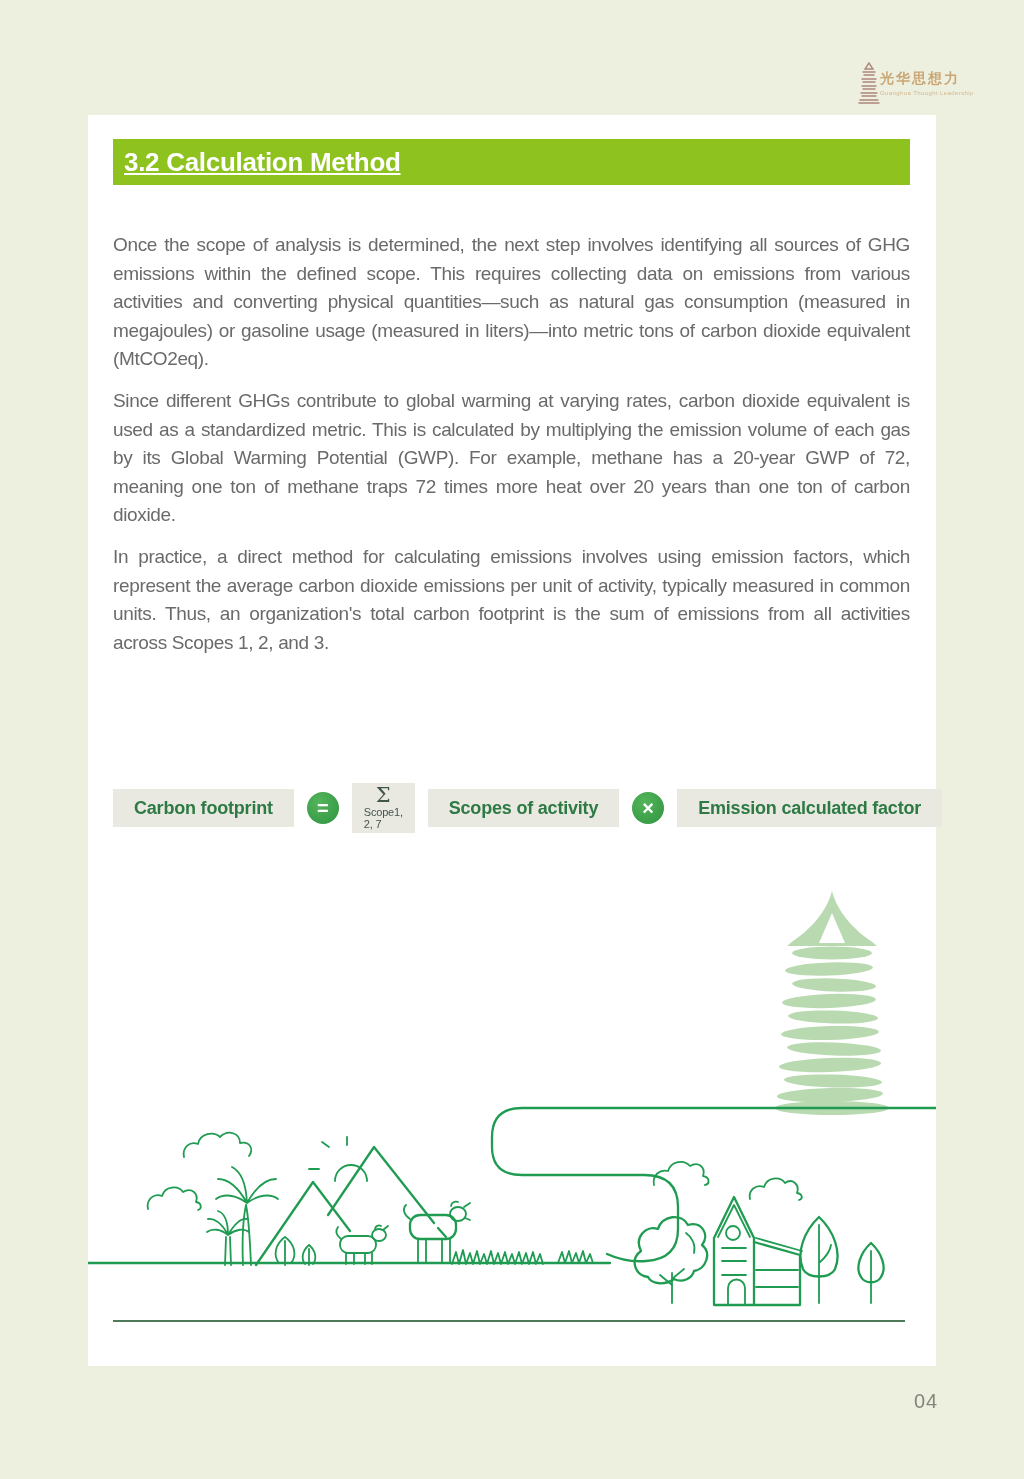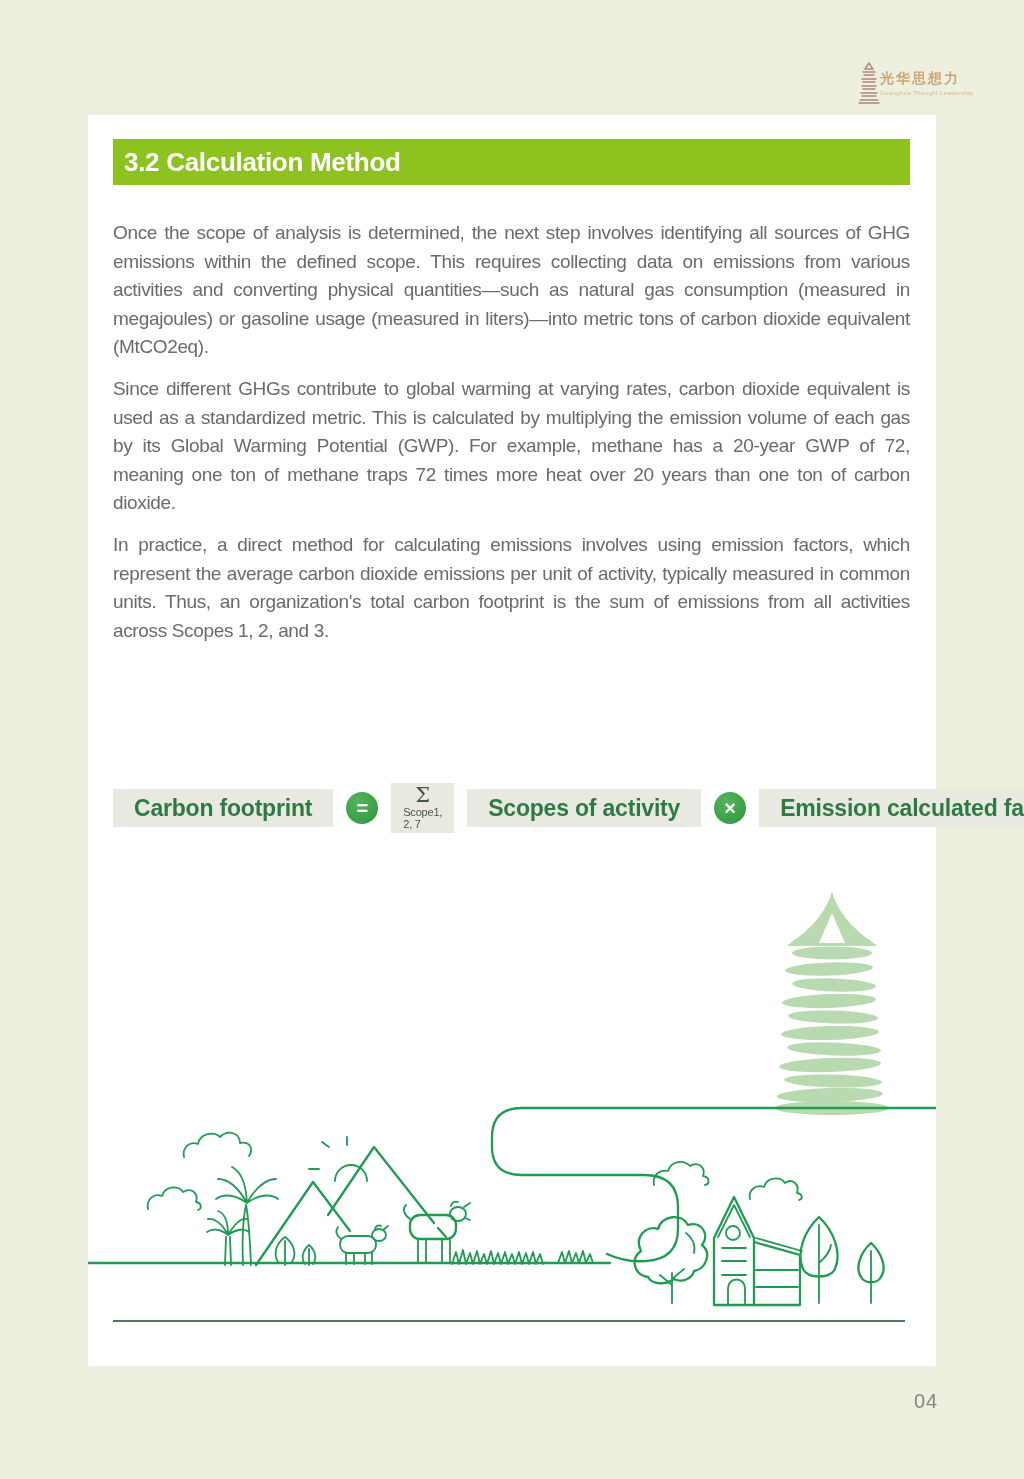--- a/index.html
+++ b/index.html
@@ -19,30 +19,30 @@
              font-family:"DejaVu Sans", sans-serif; }
   .logo-en { font-size:6px; color:#cdae83; letter-spacing:.4px; margin-top:2px; }
 
   
   .card { position:absolute; left:88px; top:115px; width:848px; height:1251px;
           background:#ffffff; }
 
   .title-bar { position:absolute; left:25px; top:24px; width:797px; height:46px;
                background:#8dc21f; display:flex; align-items:center; }
   .title-bar h1 { color:#ffffff; font-size:26px; font-weight:bold; padding-left:11px;
-                  letter-spacing:-0.3px; }
-
-  .body-text { position:absolute; left:25px; top:104px; width:797px; }
+                  letter-spacing:-0.3px;text-decoration:underline; }
+
+  .body-text { position:absolute; left:25px; top:116px; width:797px; }
   .body-text p { font-size:19px; line-height:28.6px; color:#6a6a6a;
                  text-align:justify; letter-spacing:-0.35px; margin-bottom:13px; }
 
   
   .formula { position:absolute; left:25px; top:667px; width:797px; height:52px;
              display:flex; align-items:center; gap:13px; }
-  .f-box { background:#e9e9e1; color:#2d7a45; font-weight:bold; font-size:23px;
+  .f-box { background:#e9e9e1; color:#2d7a45; font-weight:bold; font-size:18px;
            height:38px; display:flex; align-items:center; padding:0 21px;
            letter-spacing:-0.2px; white-space:nowrap; }
   .f-circle { width:32px; height:32px; border-radius:50%; flex:0 0 32px;
               background:radial-gradient(circle at 38% 32%, #54b45a, #2f9440);
               color:#ffffff; display:flex; align-items:center; justify-content:center;
               font-size:20px; font-weight:bold; line-height:1; }
   .f-sigma { background:#e9e9e1; height:50px; padding:2px 12px 4px;
              display:flex; flex-direction:column; align-items:center; justify-content:center; }
   .f-sigma .sym { font-family:"DejaVu Serif", serif; font-size:21px; line-height:22px;
                   color:#44554e; }

